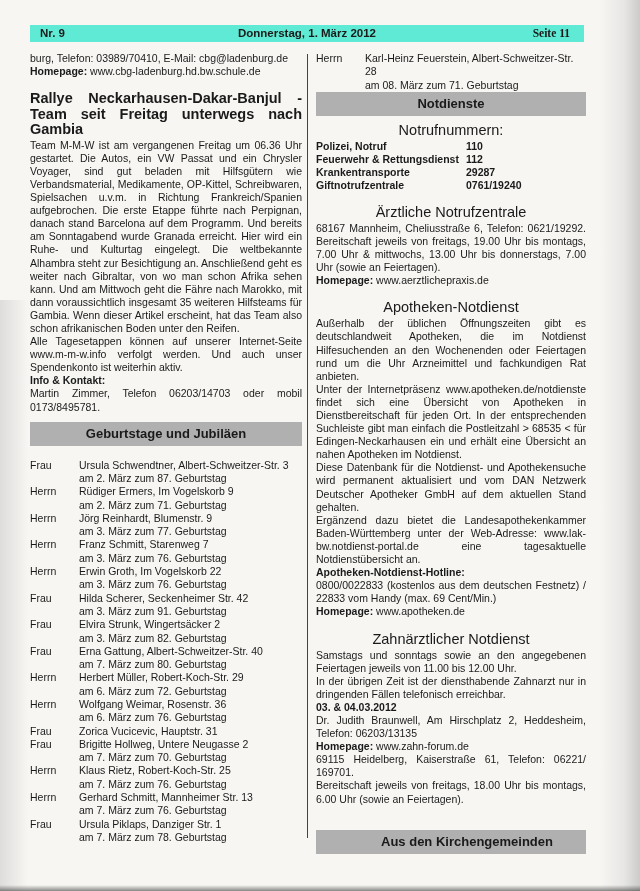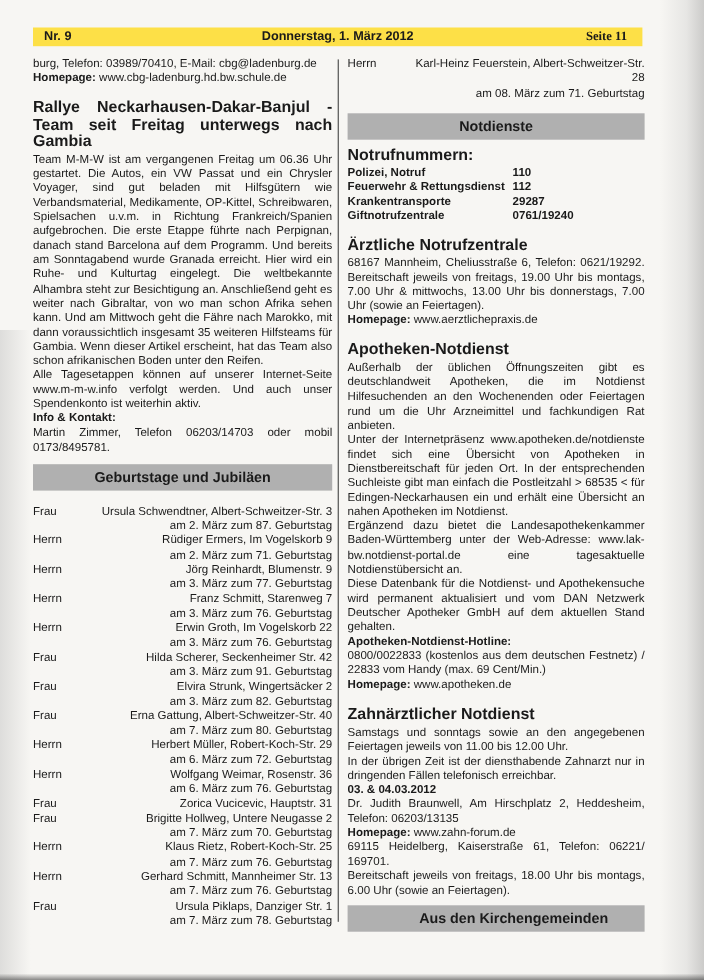--- a/index.html
+++ b/index.html
@@ -17,42 +17,42 @@
   .page-shadow-left {
     position: absolute; left: 0; top: 300px; width: 28px; height: 591px;
     background: linear-gradient(to right, rgba(190,190,190,0.45), rgba(0,0,0,0));
   }
   .bottom-edge {
     position: absolute; left: 0; bottom: 0; width: 640px; height: 6px;
     background: linear-gradient(to bottom, rgba(0,0,0,0), rgba(60,60,60,0.6));
   }
   .header-bar {
     position: absolute; left: 30px; top: 25px; width: 554px; height: 17px;
-    background: #fde047;
+    background: #5eead4;
     font-weight: bold; font-size: 11.5px; line-height: 17px;
   }
   .header-bar .issue { position: absolute; left: 10px; }
   .header-bar .date { position: absolute; left: 0; right: 0; text-align: center; }
   .header-bar .pageno { position: absolute; right: 14px; font-family: Liberation Serif, serif; }
 
   .col { position: absolute; top: 52px; font-size: 10.5px; line-height: 13.1px; }
   .col-left { left: 30px; width: 272px; }
   .col-right { left: 316px; width: 270px; }
   .divider { position: absolute; left: 307px; top: 54px; width: 1px; height: 784px; background: #444; }
 
   p { margin: 0; text-align: justify; }
   .b { font-weight: bold; }
   .h2 { font-weight: bold; font-size: 14.5px; line-height: 15.5px; margin: 13px 0 1px 0; text-align: justify; }
-  .h3 { font-weight: bold; font-size: 14.5px; line-height: 16px; margin: 12px 0 2px 0; }
+  .h3 { font-weight: normal; font-size: 14.5px; line-height: 16px; margin: 12px 0 2px 0; text-align: center; }
   .section-bar {
     background: #b0b0b0; height: 24px; line-height: 24px;
     text-align: center; font-weight: bold; font-size: 13px;
   }
   .bday { margin-top: 2px; }
-  .bday-row { position: relative; padding-left: 49px; line-height: 13.3px; text-align: right; }
+  .bday-row { position: relative; padding-left: 49px; line-height: 13.3px; }
   .bday-row .salut { position: absolute; left: 0; top: 0; }
   .bday-row .date { display: block; }
   .numbers { display: grid; grid-template-columns: 150px 1fr; font-weight: bold; font-size: 10.5px; line-height: 13px; }
 </style>
 </head>
 <body>
 
 <div class="page-shadow-left"></div>
 <div class="page-shadow-right"></div>
 
@@ -98,21 +98,21 @@
     </div>
 </div>
 
 <div class="col col-right">
   <div class="bday-row">
     <span class="salut">Herrn</span>
     <span>Karl-Heinz Feuerstein, Albert-Schweitzer-Str. 28</span>
     <span class="date">am 08. März zum 71. Geburtstag</span>
   </div>
 
-  <div class="section-bar" style="margin-top:11px;text-align:center;">Notdienste</div>
+  <div class="section-bar" style="margin-top:0;text-align:center;">Notdienste</div>
 
   <div class="h3" style="margin-top:6px;">Notrufnummern:</div>
   <div class="numbers" id="numbers-list">
       <span>Polizei, Notruf</span>
       <span>110</span>
       <span>Feuerwehr &amp; Rettungsdienst</span>
       <span>112</span>
       <span>Krankentransporte</span>
       <span>29287</span>
       <span>Giftnotrufzentrale</span>
@@ -122,38 +122,38 @@
   <div class="h3">Ärztliche Notrufzentrale</div>
   <p>68167 Mannheim, Cheliusstraße 6, Telefon: 0621/19292. Bereitschaft jeweils von freitags, 19.00 Uhr bis montags, 7.00 Uhr &amp; mittwochs, 13.00 Uhr bis donnerstags, 7.00 Uhr (sowie an Feiertagen).</p>
   <p>
     <span class="b">Homepage:</span>
     <span>www.aerztlichepraxis.de</span>
   </p>
 
   <div class="h3">Apotheken-Notdienst</div>
   <p>Außerhalb der üblichen Öffnungszeiten gibt es deutschlandweit Apotheken, die im Notdienst Hilfesuchenden an den Wochenenden oder Feiertagen rund um die Uhr Arzneimittel und fachkundigen Rat anbieten.</p>
   <p>Unter der Internetpräsenz www.apotheken.de/notdienste findet sich eine Übersicht von Apotheken in Dienstbereitschaft für jeden Ort. In der entsprechenden Suchleiste gibt man einfach die Postleitzahl &gt; 68535 &lt; für Edingen-Neckarhausen ein und erhält eine Übersicht an nahen Apotheken im Notdienst.</p>
+  <p>Diese Datenbank für die Notdienst- und Apothekensuche wird permanent aktualisiert und vom DAN Netzwerk Deutscher Apotheker GmbH auf dem aktuellen Stand gehalten.</p>
   <p>Ergänzend dazu bietet die Landesapothekenkammer Baden-Württemberg unter der Web-Adresse: www.lak-bw.notdienst-portal.de eine tagesaktuelle Notdienstübersicht an.</p>
-  <p>Diese Datenbank für die Notdienst- und Apothekensuche wird permanent aktualisiert und vom DAN Netzwerk Deutscher Apotheker GmbH auf dem aktuellen Stand gehalten.</p>
   <p class="b">Apotheken-Notdienst-Hotline:</p>
   <p>0800/0022833 (kostenlos aus dem deutschen Festnetz) / 22833 vom Handy (max. 69 Cent/Min.)</p>
   <p>
     <span class="b">Homepage:</span>
     <span>www.apotheken.de</span>
   </p>
 
   <div class="h3">Zahnärztlicher Notdienst</div>
   <p>Samstags und sonntags sowie an den angegebenen Feiertagen jeweils von 11.00 bis 12.00 Uhr.</p>
   <p>In der übrigen Zeit ist der diensthabende Zahnarzt nur in dringenden Fällen telefonisch erreichbar.</p>
   <p class="b">03. &amp; 04.03.2012</p>
   <p>Dr. Judith Braunwell, Am Hirschplatz 2, Heddesheim, Telefon: 06203/13135</p>
   <p>
     <span class="b">Homepage:</span>
     <span>www.zahn-forum.de</span>
   </p>
 
   <p>69115 Heidelberg, Kaiserstraße 61, Telefon: 06221/ 169701.</p>
   <p>Bereitschaft jeweils von freitags, 18.00 Uhr bis montags, 6.00 Uhr (sowie an Feiertagen).</p>
 
-  <div class="section-bar" style="margin-top:6px;padding-left:32px;">Aus den Kirchengemeinden</div>
+  <div class="section-bar" style="margin-top:24px;padding-left:32px;">Aus den Kirchengemeinden</div>
 </div>
 
 <div class="bottom-edge"></div>
 
 </body></html>

